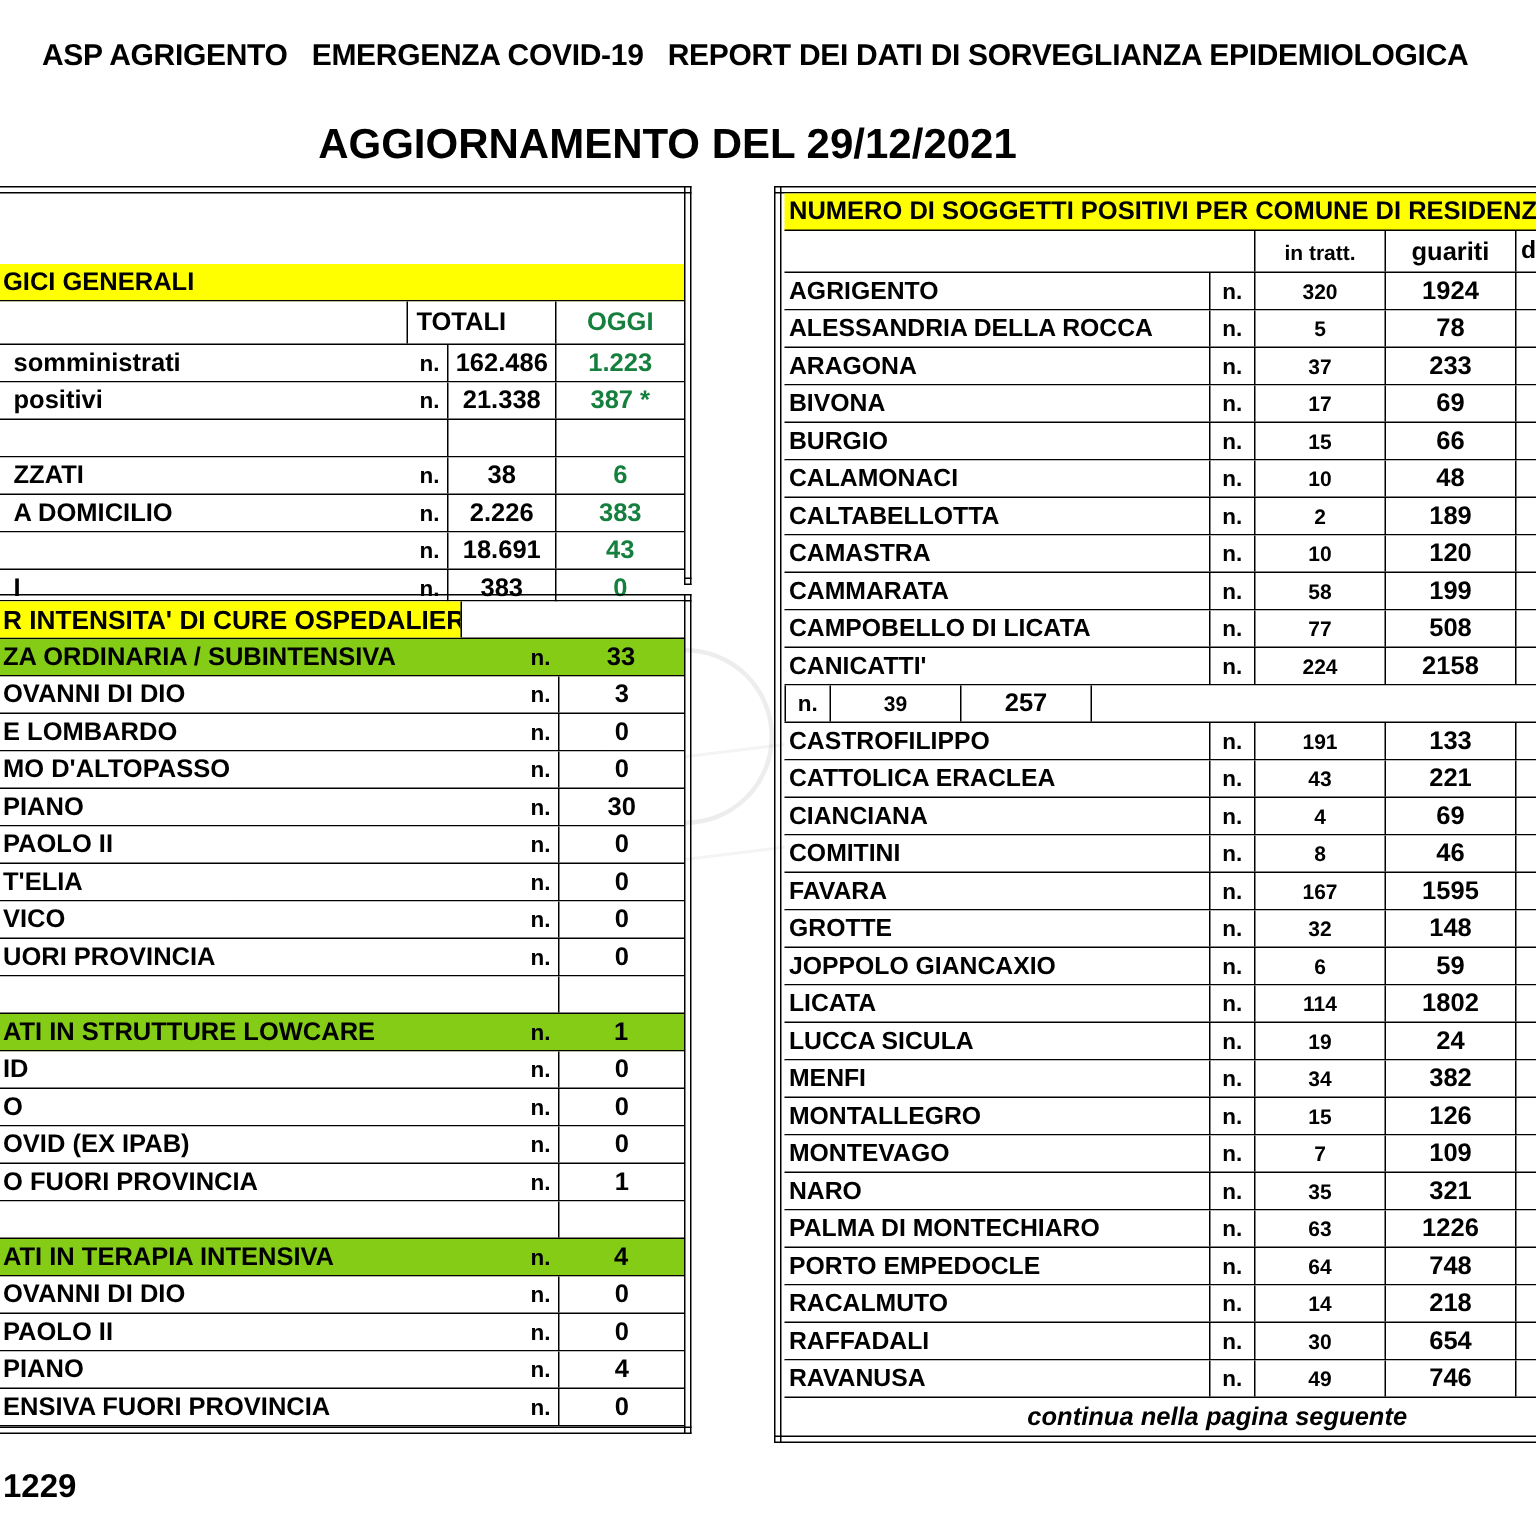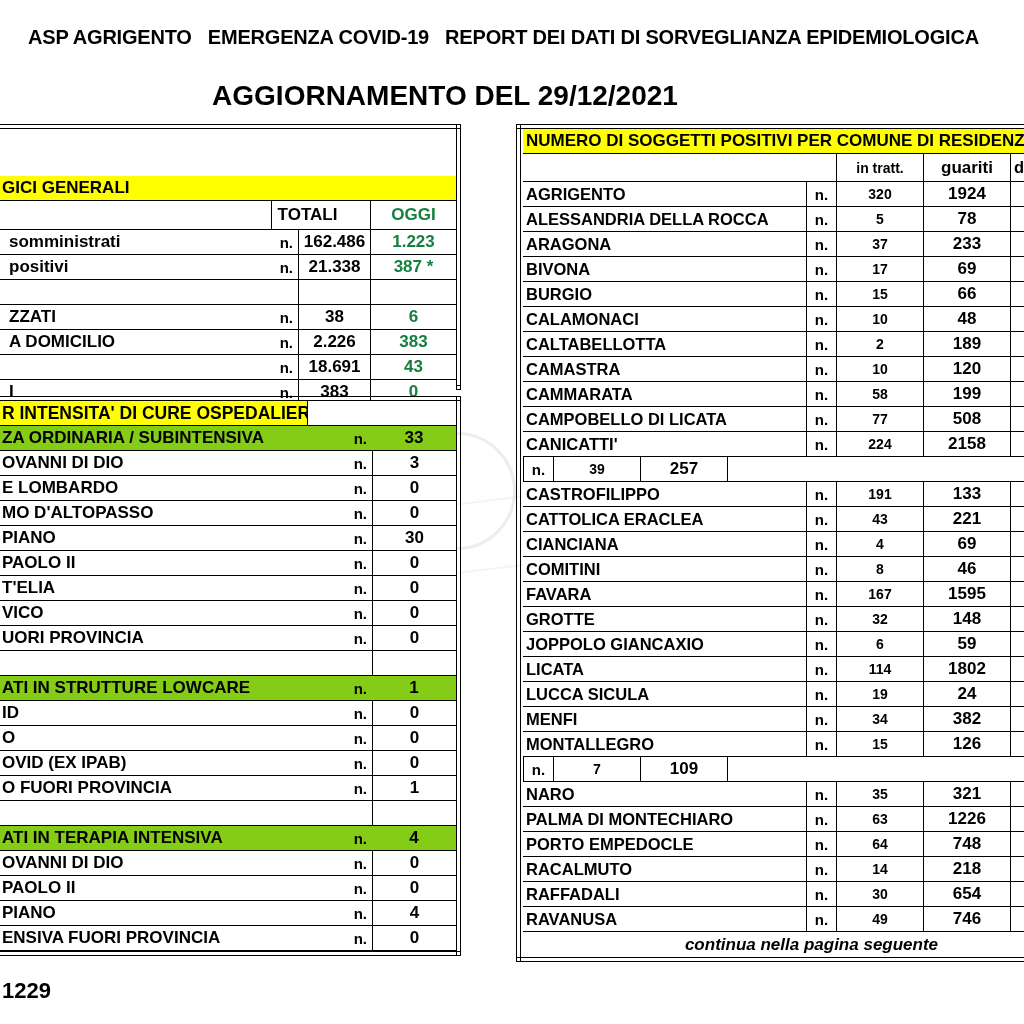--- a/index.html
+++ b/index.html
@@ -465,20 +465,21 @@
 
     <div class="trow">
       <div class="cell c3-com">MONTALLEGRO</div>
       <div class="cell c3-n">n.</div>
       <div class="cell c3-tratt">15</div>
       <div class="cell c3-guar">126</div>
       <div class="cell c3-part"></div>
     </div>
 
     <div class="trow">
+      <div class="cell c3-com">MONTEVAGO</div>
       <div class="cell c3-n">n.</div>
       <div class="cell c3-tratt">7</div>
       <div class="cell c3-guar">109</div>
       <div class="cell c3-part"></div>
     </div>
 
     <div class="trow">
       <div class="cell c3-com">NARO</div>
       <div class="cell c3-n">n.</div>
       <div class="cell c3-tratt">35</div>

